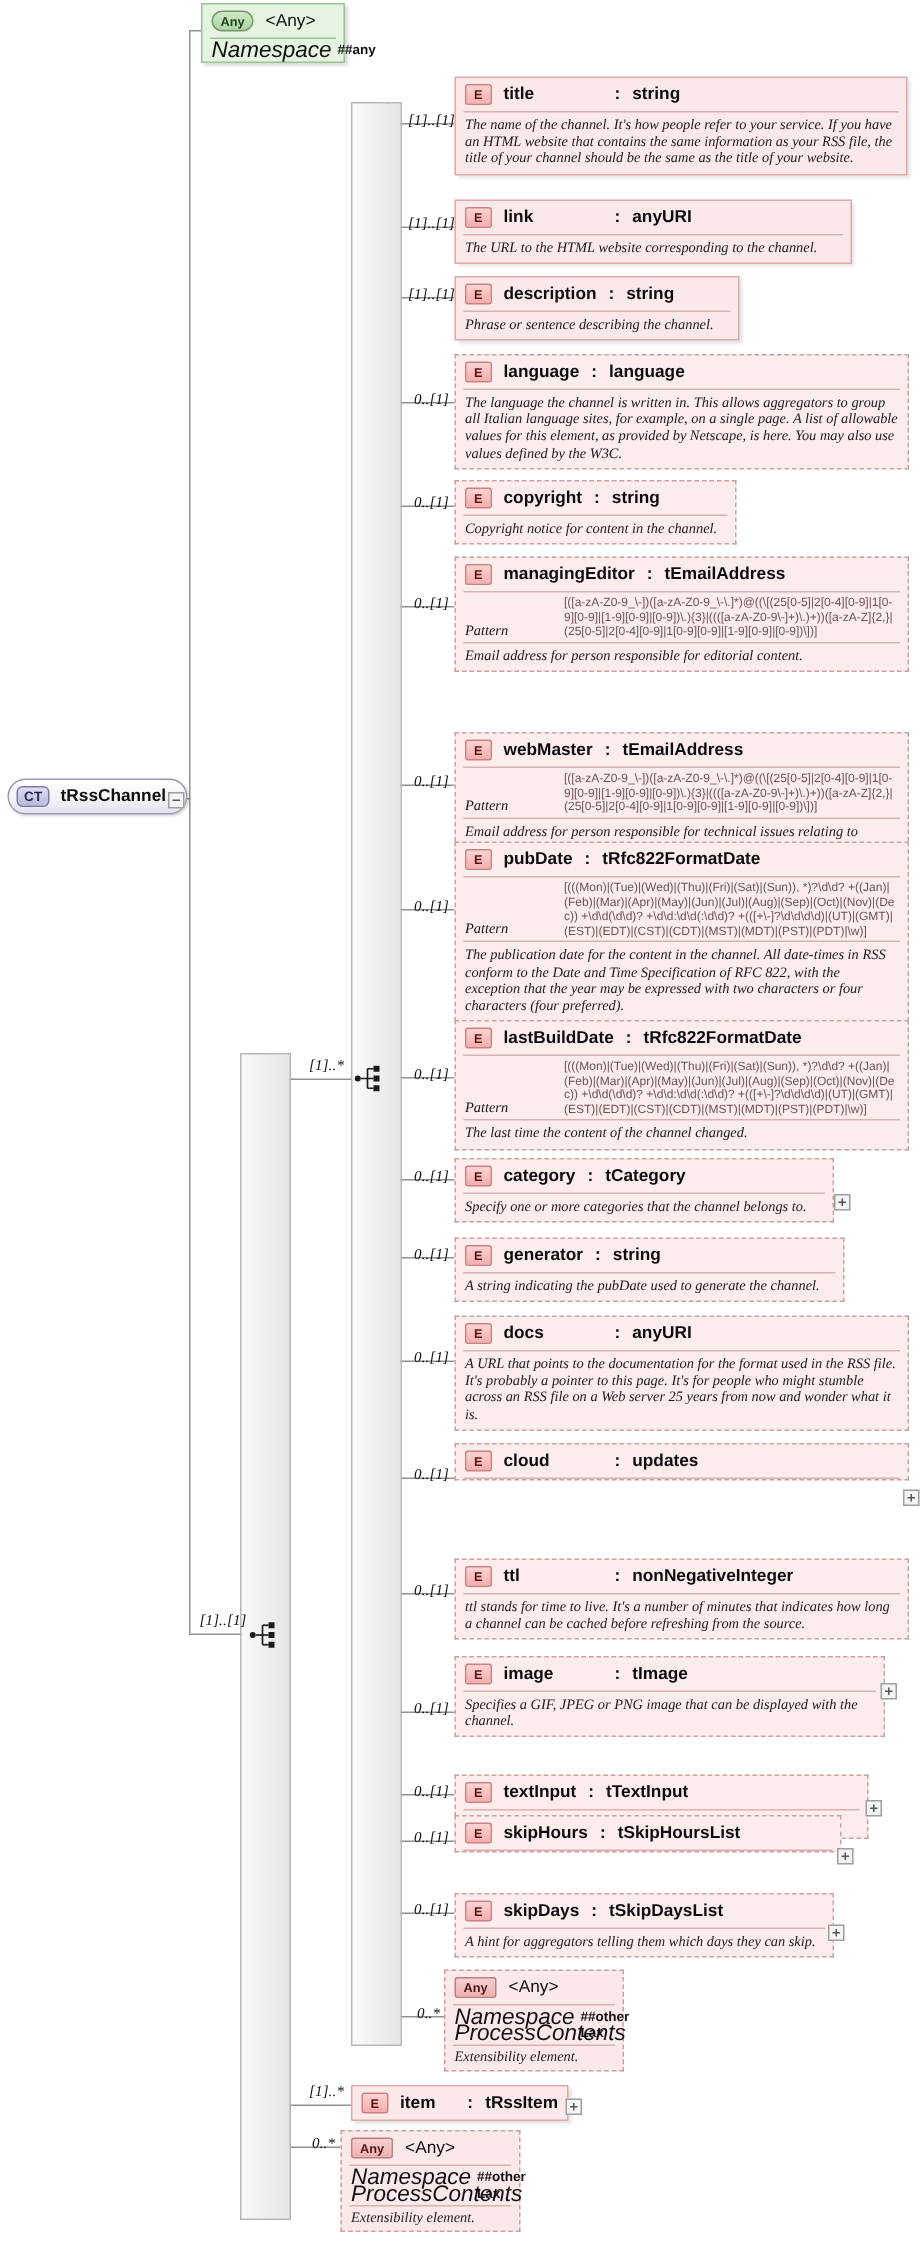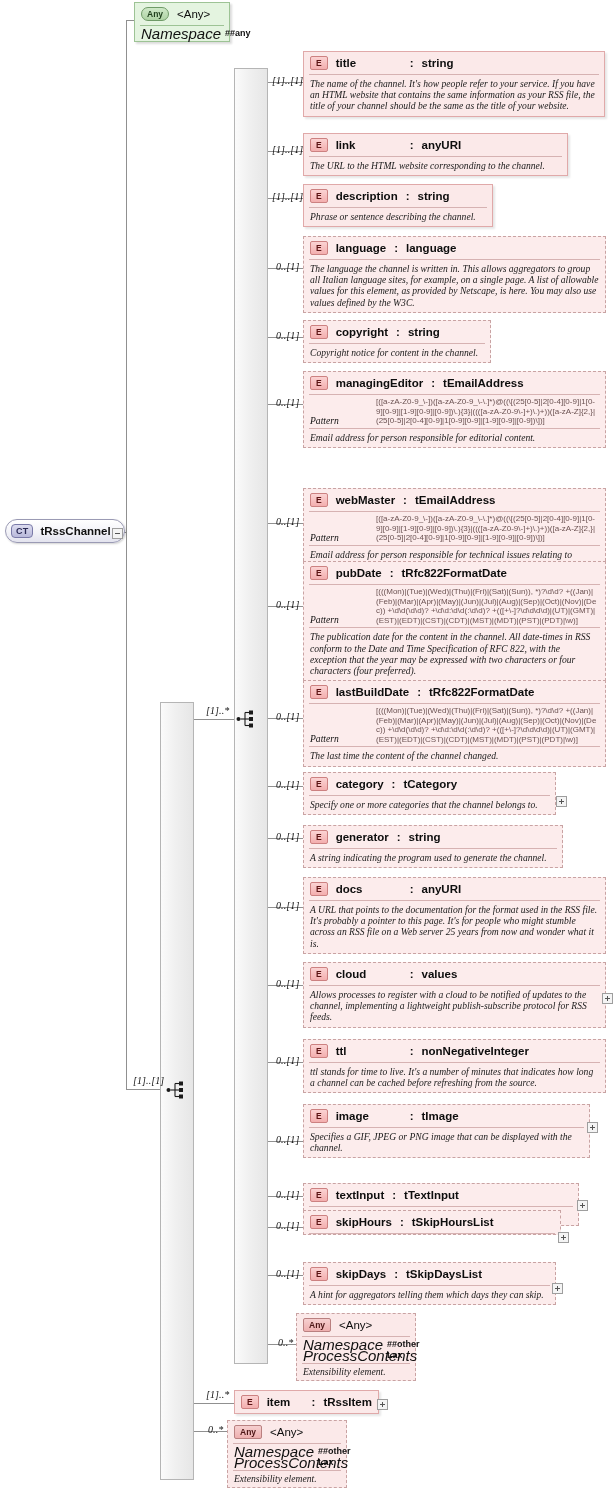--- a/index.html
+++ b/index.html
@@ -534,43 +534,42 @@
   <div class="plusbox" style="left:556px; top:796px;"></div>
 
   <div class="ebox optional" style="left:303px; top:825px; width:260px;">
     <div class="ehead">
       <span class="e-badge">E</span>
       <span class="e-name">generator</span>
       <span class="e-sep">:</span>
       <span class="e-type">string</span>
     </div>
     <div class="hr"></div>
-    <div class="e-doc">A string indicating the program used to generate the channel.</div>
+    <div class="e-doc">A string indicating the pubDate used to generate the channel.</div>
   </div>
 
   <div class="ebox optional" style="left:303px; top:877px; width:303px;">
     <div class="ehead">
       <span class="e-badge">E</span>
       <span class="e-name e-namecol" style="width:66px;">docs</span>
       <span class="e-sep">:</span>
       <span class="e-type">anyURI</span>
     </div>
     <div class="hr"></div>
     <div class="e-doc">A URL that points to the documentation for the format used in the RSS file. It's probably a pointer to this page. It's for people who might stumble across an RSS file on a Web server 25 years from now and wonder what it is.</div>
   </div>
 
   <div class="ebox optional" style="left:303px; top:962px; width:303px;">
     <div class="ehead">
       <span class="e-badge">E</span>
       <span class="e-name e-namecol" style="width:66px;">cloud</span>
       <span class="e-sep">:</span>
-      <span class="e-type">values</span>
-    </div>
-    <div class="hr"></div>
-    <div class="e-doc">Allows processes to register with a cloud to be notified of updates to the channel, implementing a lightweight publish-subscribe protocol for RSS feeds.</div>
+      <span class="e-type">updates</span>
+    </div>
+    <div class="hr"></div>
   </div>
   <div class="plusbox" style="left:602px; top:993px;"></div>
 
   <div class="ebox optional" style="left:303px; top:1039px; width:303px;">
     <div class="ehead">
       <span class="e-badge">E</span>
       <span class="e-name e-namecol" style="width:66px;">ttl</span>
       <span class="e-sep">:</span>
       <span class="e-type">nonNegativeInteger</span>
     </div>

